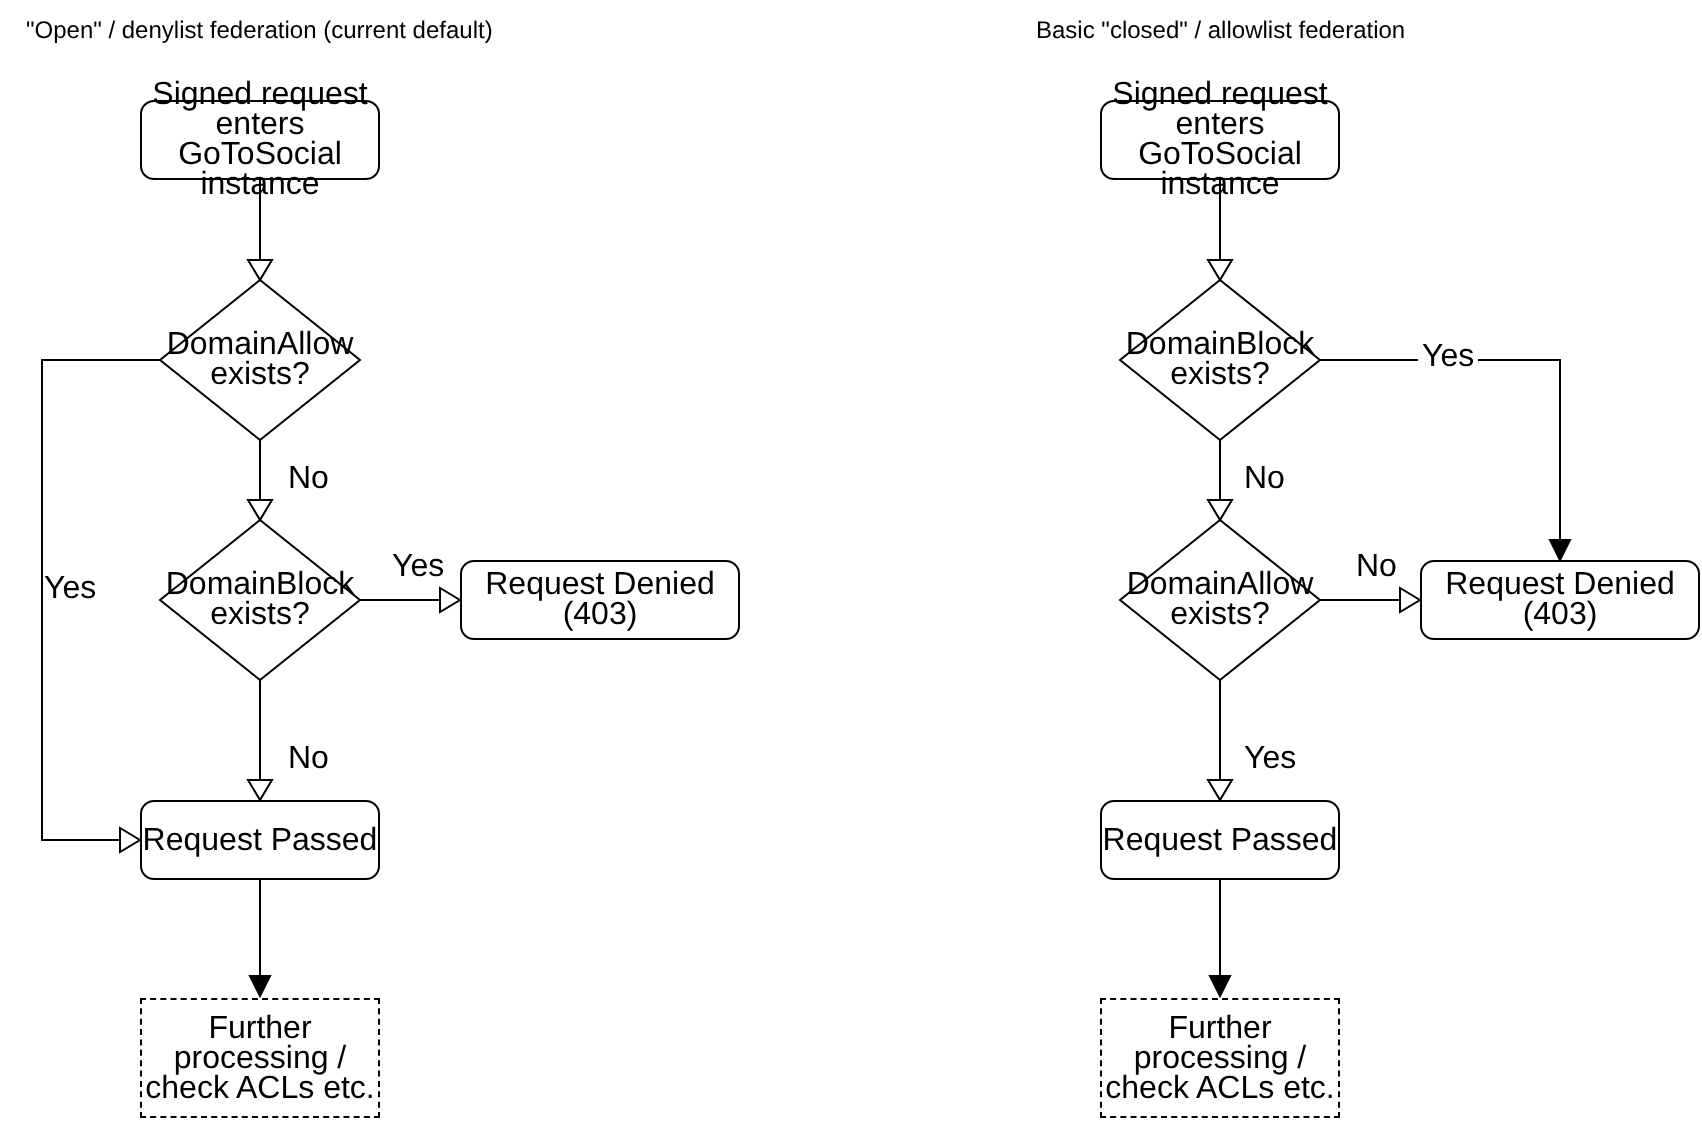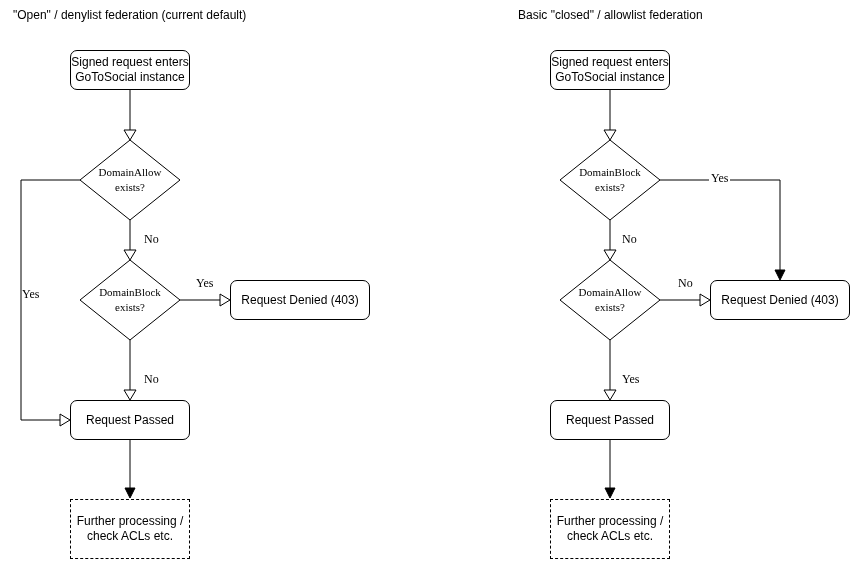--- a/index.html
+++ b/index.html
@@ -30,47 +30,45 @@
   .node {
     position: absolute;
     box-sizing: border-box;
     border: 1px solid var(--stroke, #000000);
     border-radius: 7px;
     background: var(--fill, #ffffff);
     display: flex;
     align-items: center;
     justify-content: center;
     text-align: center;
-    font-size: 12px;
+    font-size: 16px;
     line-height: 15px;
     white-space: pre-line;
   }
   .node.dashed {
     border: 1px dashed var(--stroke, #000000);
     border-radius: 0;
     text-align: center;
   }
   .diamond-text {
     position: absolute;
     display: flex;
     align-items: center;
     justify-content: center;
     text-align: center;
-    font-size: 11px;
+    font-size: 16px;
     line-height: 15px;
     white-space: pre-line;
     pointer-events: none;
-    font-family: Liberation Serif, serif;
   }
   .edge-label {
     position: absolute;
-    font-size: 12px;
+    font-size: 16px;
     line-height: 11px;
     white-space: nowrap;
-    font-family: Liberation Serif, serif;
   }
   .edge-label.bg {
     background: var(--fill, #ffffff);
     padding: 1px 2px;
   }
 </style>
 </head>
 <body>
 
 <div class="canvas" style="--stroke: #000000; --fill: #ffffff; --text: #000000; --bg: #ffffff;">

